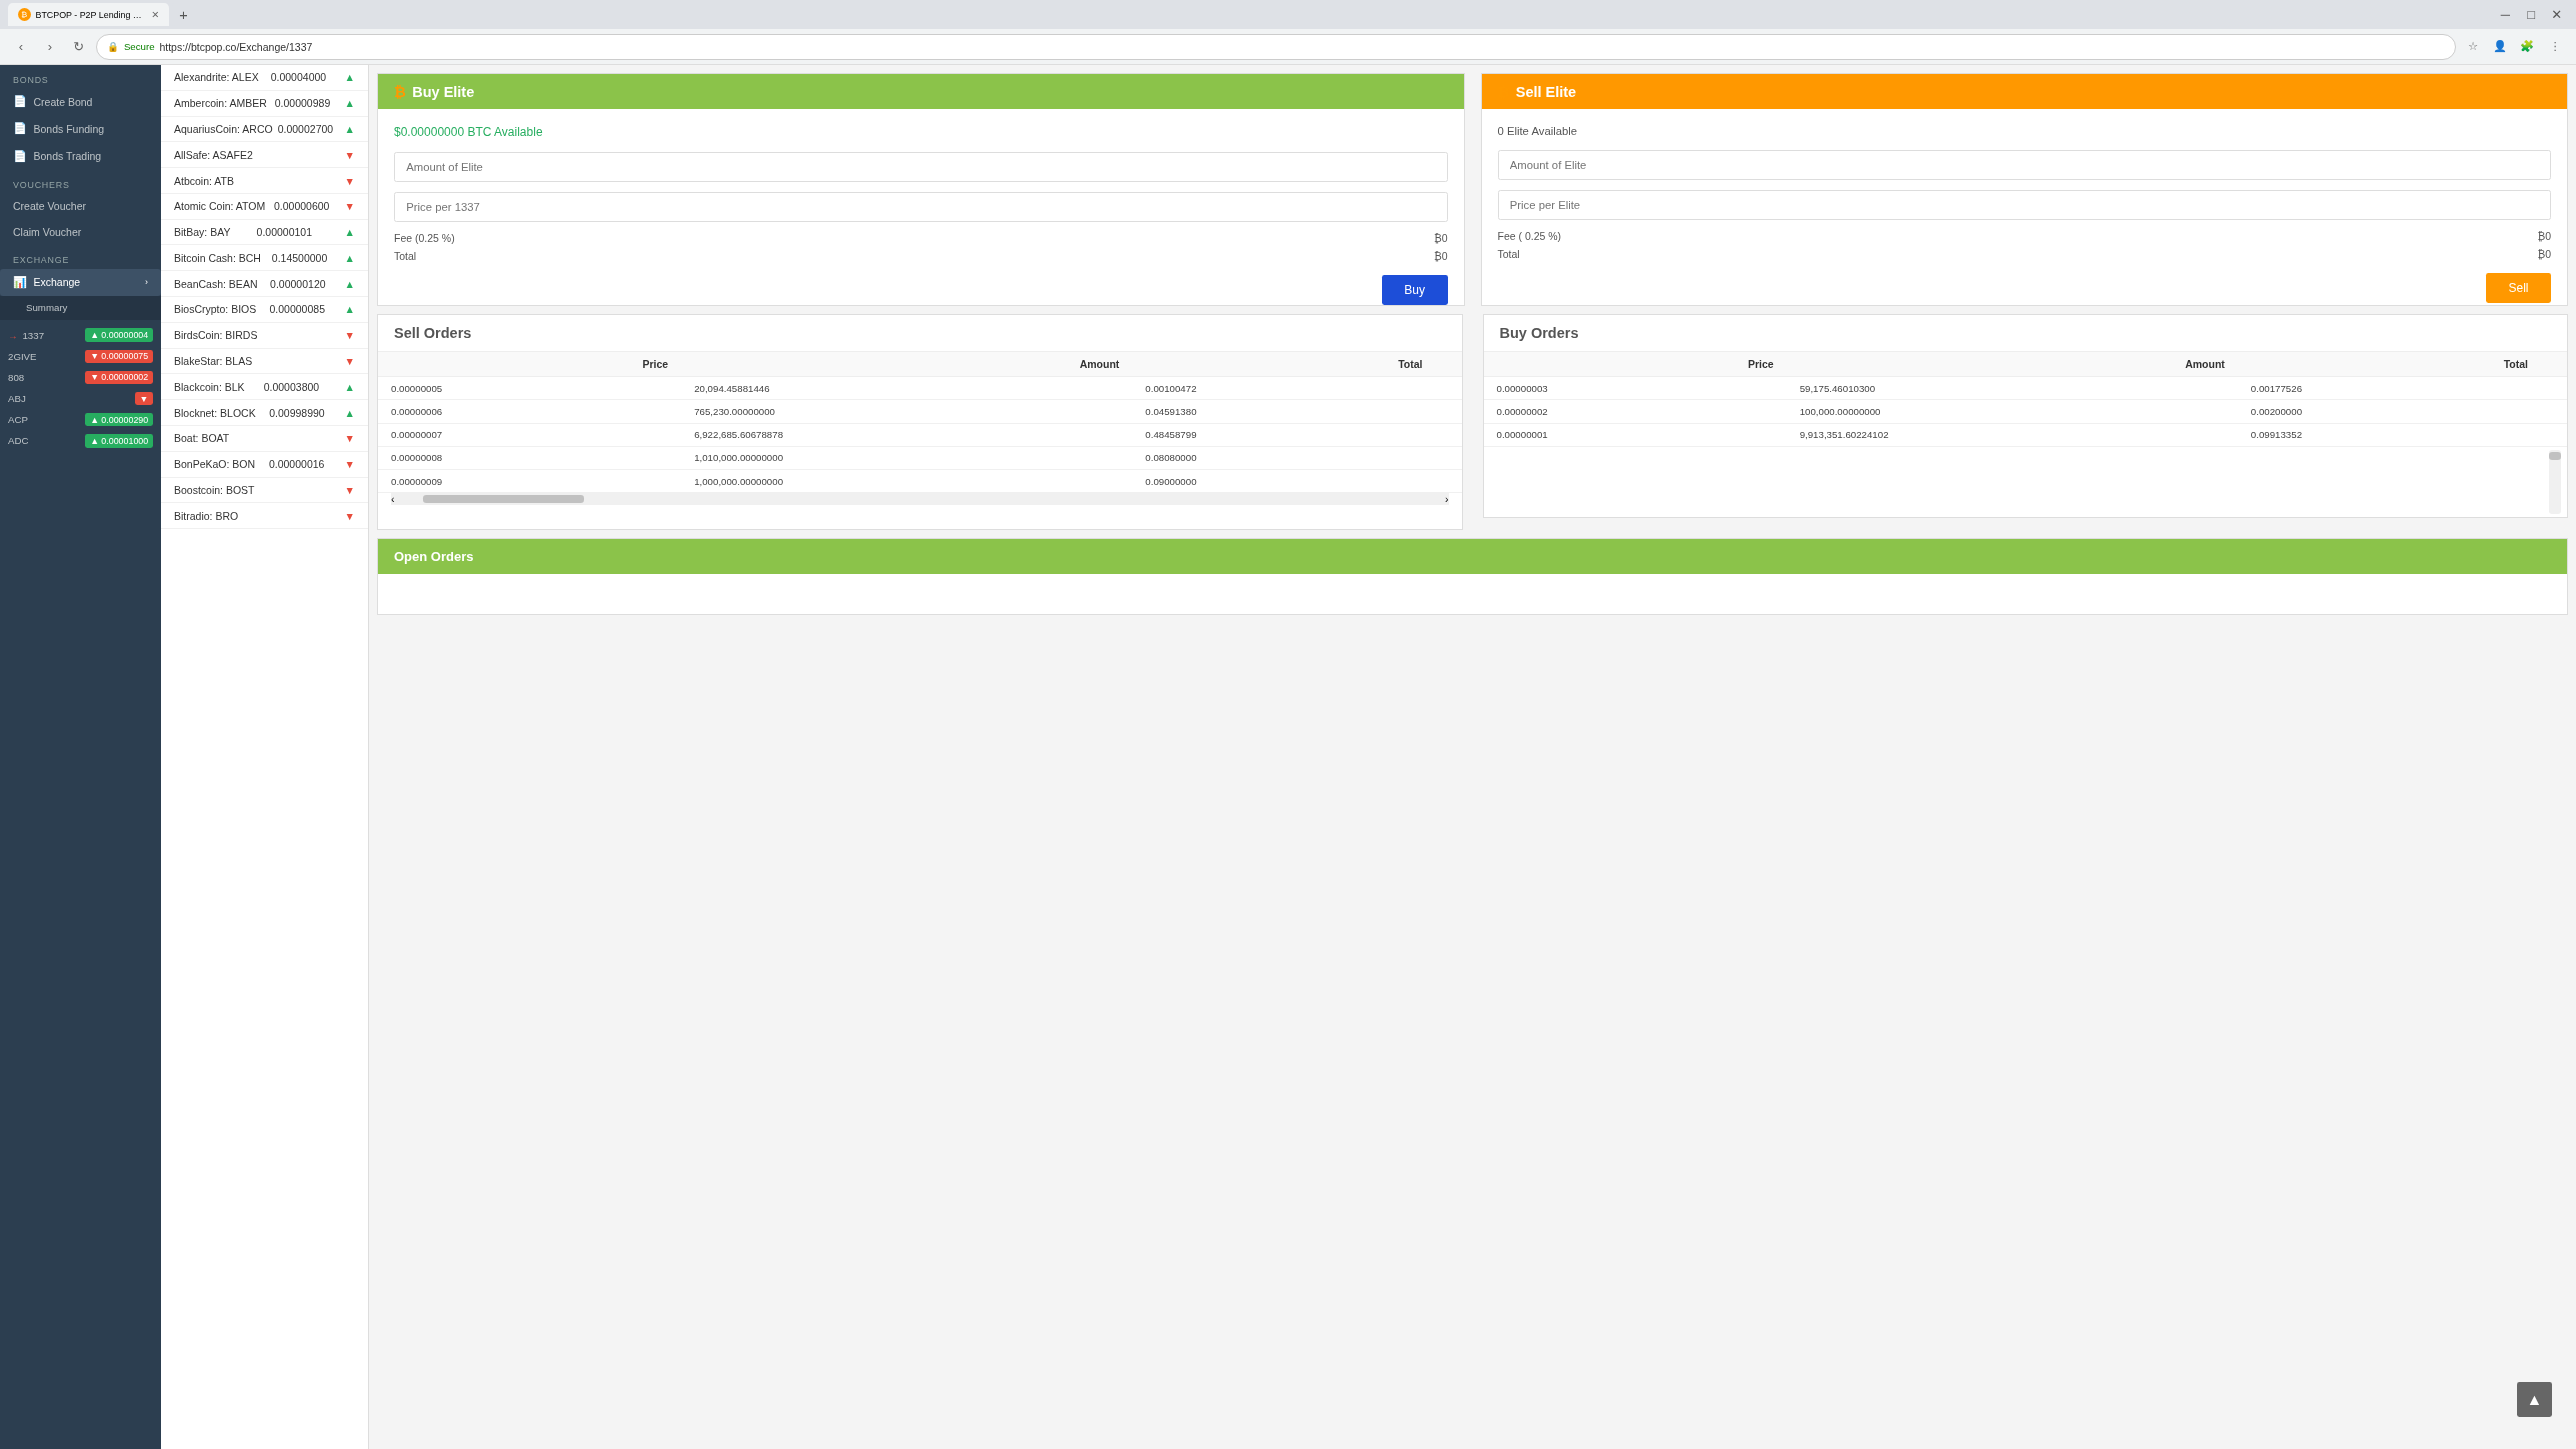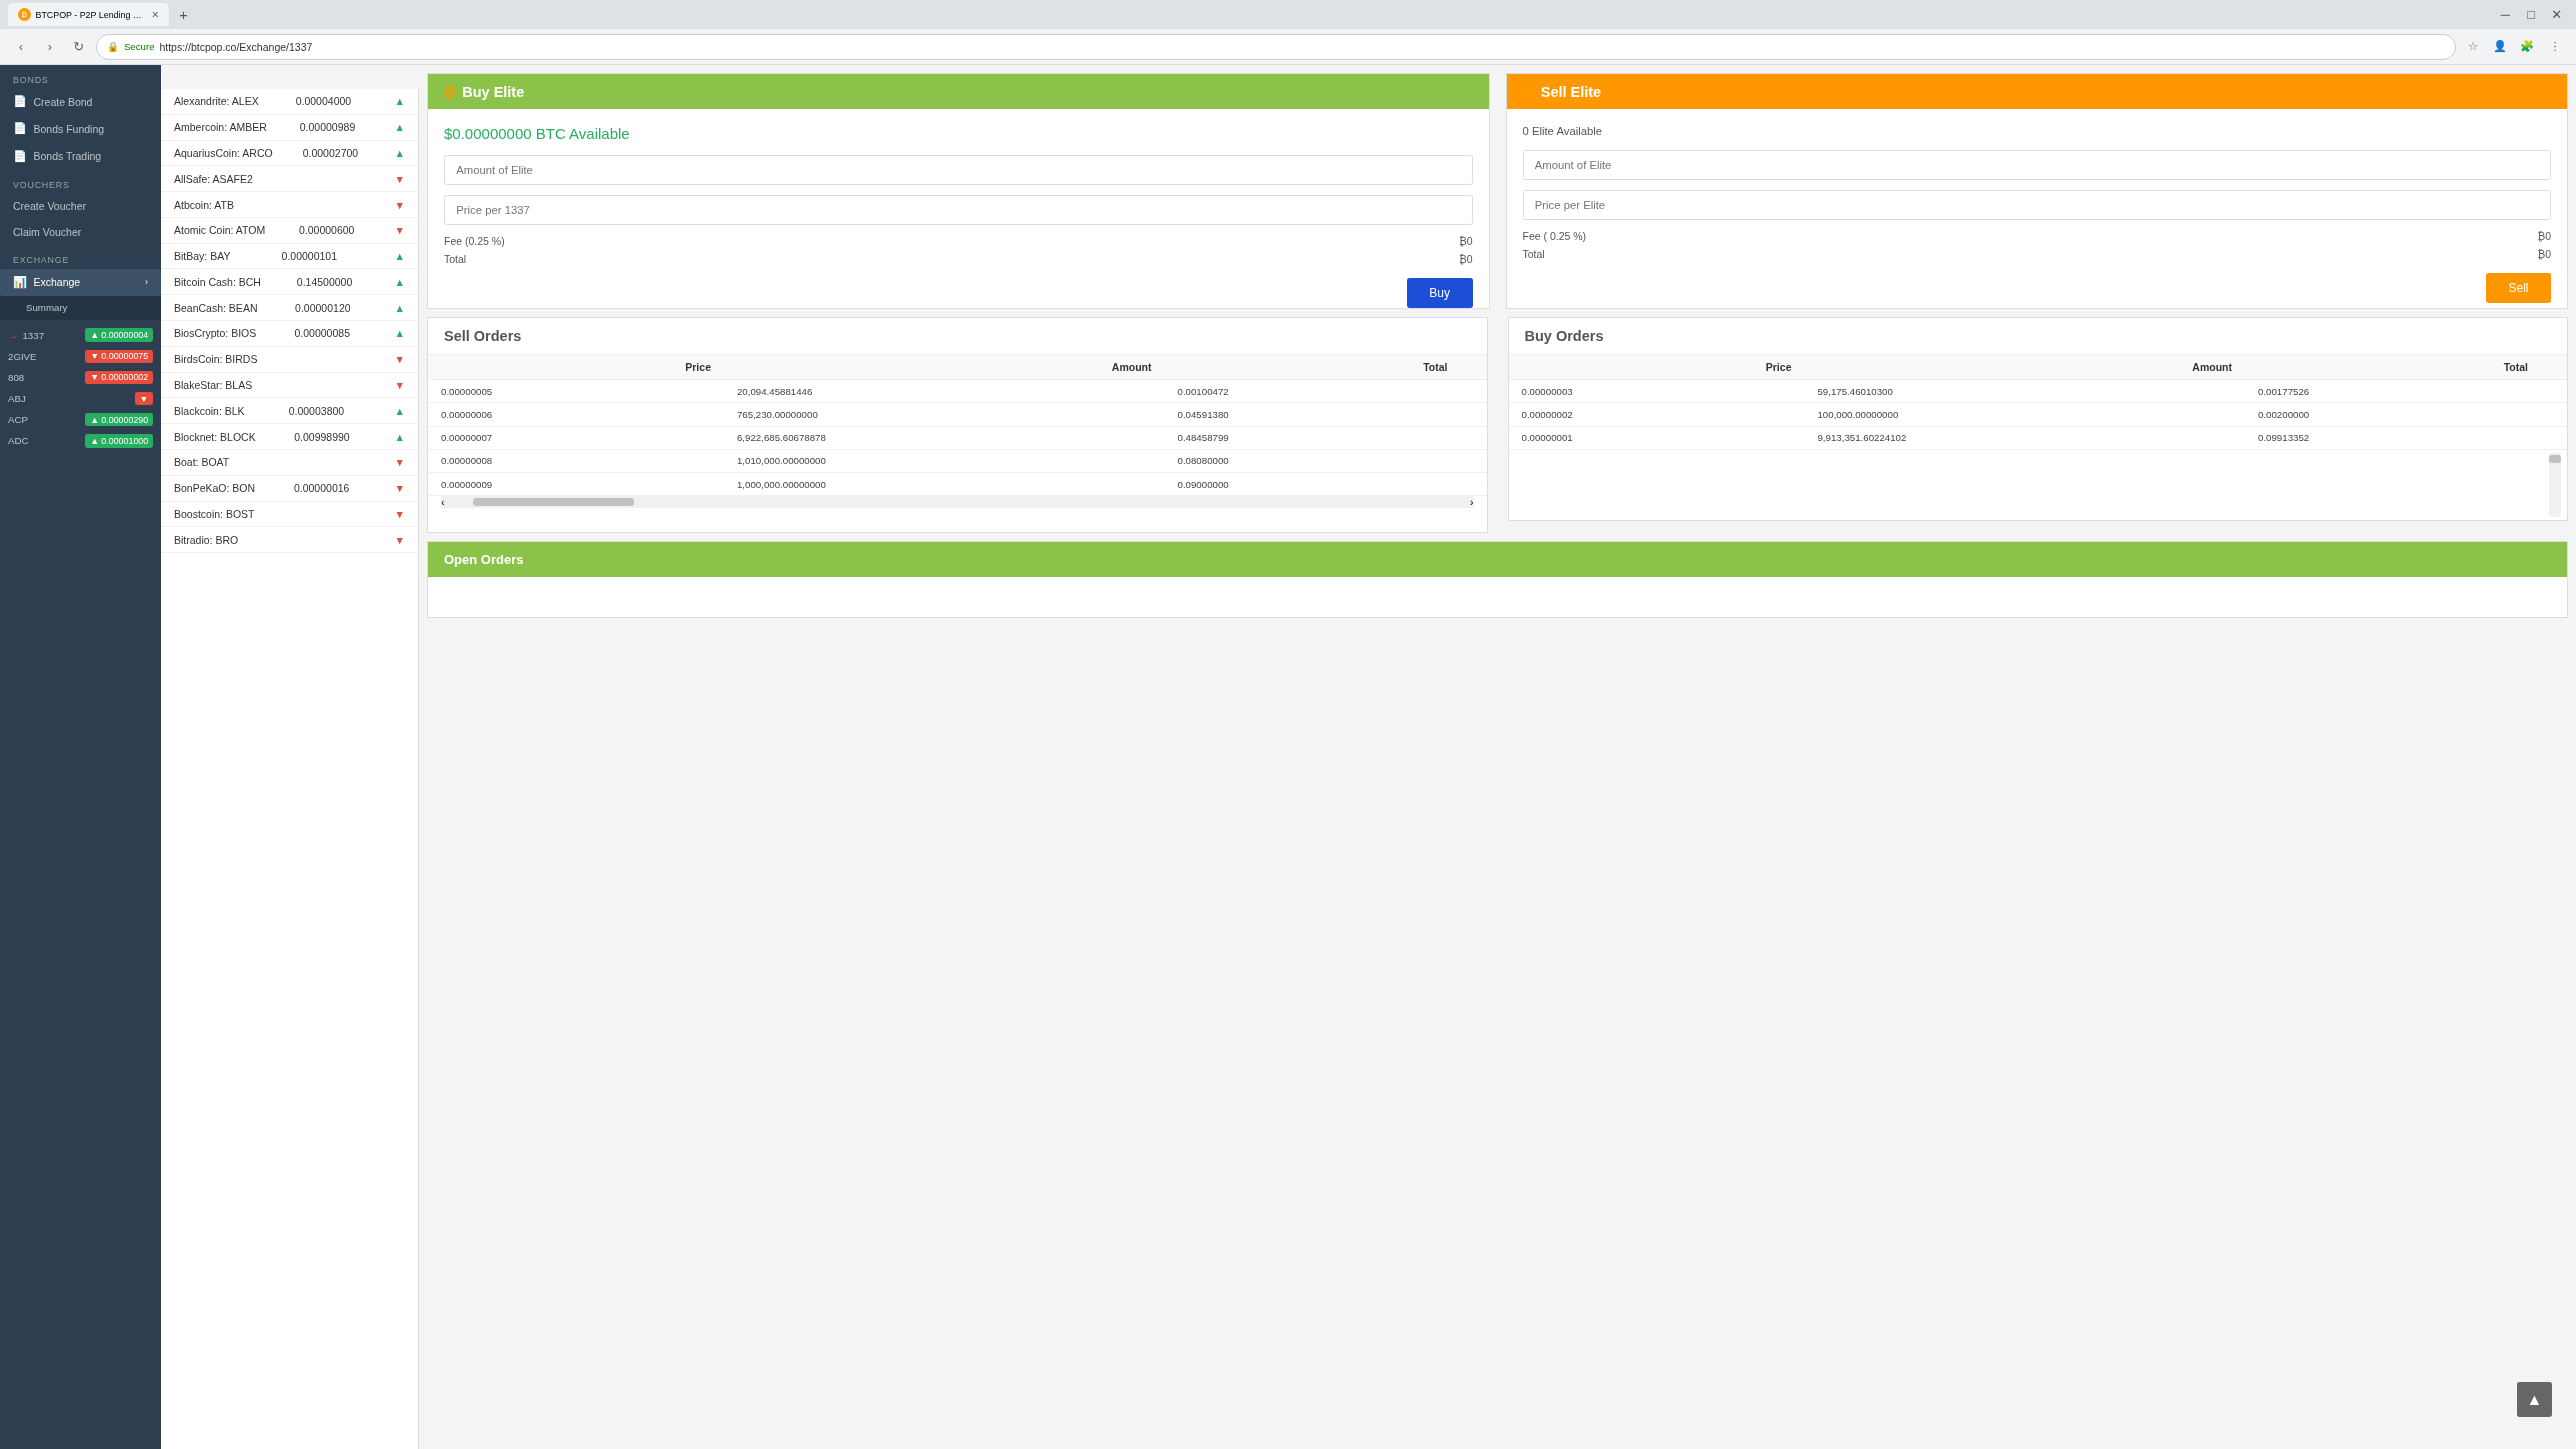--- a/index.html
+++ b/index.html
@@ -42,38 +42,38 @@
 
     
     .coin-list-section { padding: 4.8px 0; }
     .coin-list-item { display: flex; align-items: center; justify-content: space-between; padding: 4px 8px; cursor: pointer; font-size: 9.7px; color: #bdc3c7; }
     .coin-name { flex: 1; font-size: 9.7px; }
     .coin-badge { padding: 1.6px 4.8px; border-radius: 2.4px; font-size: 8.9px; color: white; display: flex; align-items: center; gap: 2.4px; }
     .coin-badge.up { background: #27ae60; }
     .coin-badge.down { background: #e74c3c; }
 
     
-    .coin-list-panel { width: 258px; background: white; border-right: 0.8px solid #ddd; overflow-y: auto; flex-shrink: 0; margin-top: 24px; }
+    .coin-list-panel { width: 208px; background: white; border-right: 0.8px solid #ddd; overflow-y: auto; flex-shrink: 0; }
     .coin-list-panel .coin-row { display: flex; align-items: center; justify-content: space-between; padding: 6.4px 13px; border-bottom: 0.8px solid #f0f0f0; cursor: pointer; font-size: 10.5px; }
     .coin-row-name { color: #333; }
     .coin-row-price { color: #333; margin-right: 6.4px; }
     .price-up { color: #27ae60; }
     .price-down { color: #e74c3c; }
 
     
     .trading-area { flex: 1; display: flex; flex-direction: column; overflow-y: auto; padding: 0; }
     .trading-panels { display: flex; gap: 0; }
 
     
     .buy-panel { flex: 1; background: white; border: 0.8px solid #ddd; margin: 8px; }
     .sell-panel { flex: 1; background: white; border: 0.8px solid #ddd; margin: 8px; }
     .panel-header-buy { background: #8bc34a; color: white; padding: 9.7px 16px; font-size: 14.5px; font-weight: bold; display: flex; align-items: center; gap: 6.4px; }
     .panel-header-sell { background: #ff9800; color: white; padding: 9.7px 16px; font-size: 14.5px; font-weight: bold; display: flex; align-items: center; gap: 6.4px; }
     .panel-body { padding: 16px; }
-    .available-text { color: #27ae60; font-size: 15px; margin-bottom: 13px; }
+    .available-text { color: #27ae60; font-size: 12px; margin-bottom: 13px; }
     .available-text-right { color: #555; font-size: 11.3px; margin-bottom: 13px; }
     .form-field { width: 100%; border: 0.8px solid #ddd; border-radius: 2.4px; padding: 8px 11.3px; font-size: 11.3px; color: #999; margin-bottom: 9.7px; outline: none; }
     .fee-row { display: flex; align-items: center; justify-content: space-between; margin-bottom: 6.4px; font-size: 10.5px; color: #555; }
     .total-row { display: flex; align-items: center; justify-content: space-between; margin-bottom: 13px; font-size: 10.5px; color: #555; }
     .buy-btn { background: #1d4ed8; color: white; border: none; border-radius: 2.4px; padding: 8px 22.5px; font-size: 12px; cursor: pointer; float: right; }
     .sell-btn { background: #ff9800; color: white; border: none; border-radius: 2.4px; padding: 8px 22.5px; font-size: 12px; cursor: pointer; float: right; }
     .orders-header { padding: 9.7px 16px; font-size: 14.5px; color: #555; font-weight: bold; border-bottom: 0.8px solid #eee; }
     .orders-table { width: 100%; border-collapse: collapse; }
     .orders-table th { padding: 6.4px 13px; text-align: right; font-size: 10.5px; color: #333; font-weight: bold; border-bottom: 0.8px solid #eee; background: #f9f9f9; }
     .orders-table td { padding: 5.6px 13px; font-size: 9.7px; color: #444; border-bottom: 0.8px solid #f0f0f0; }

